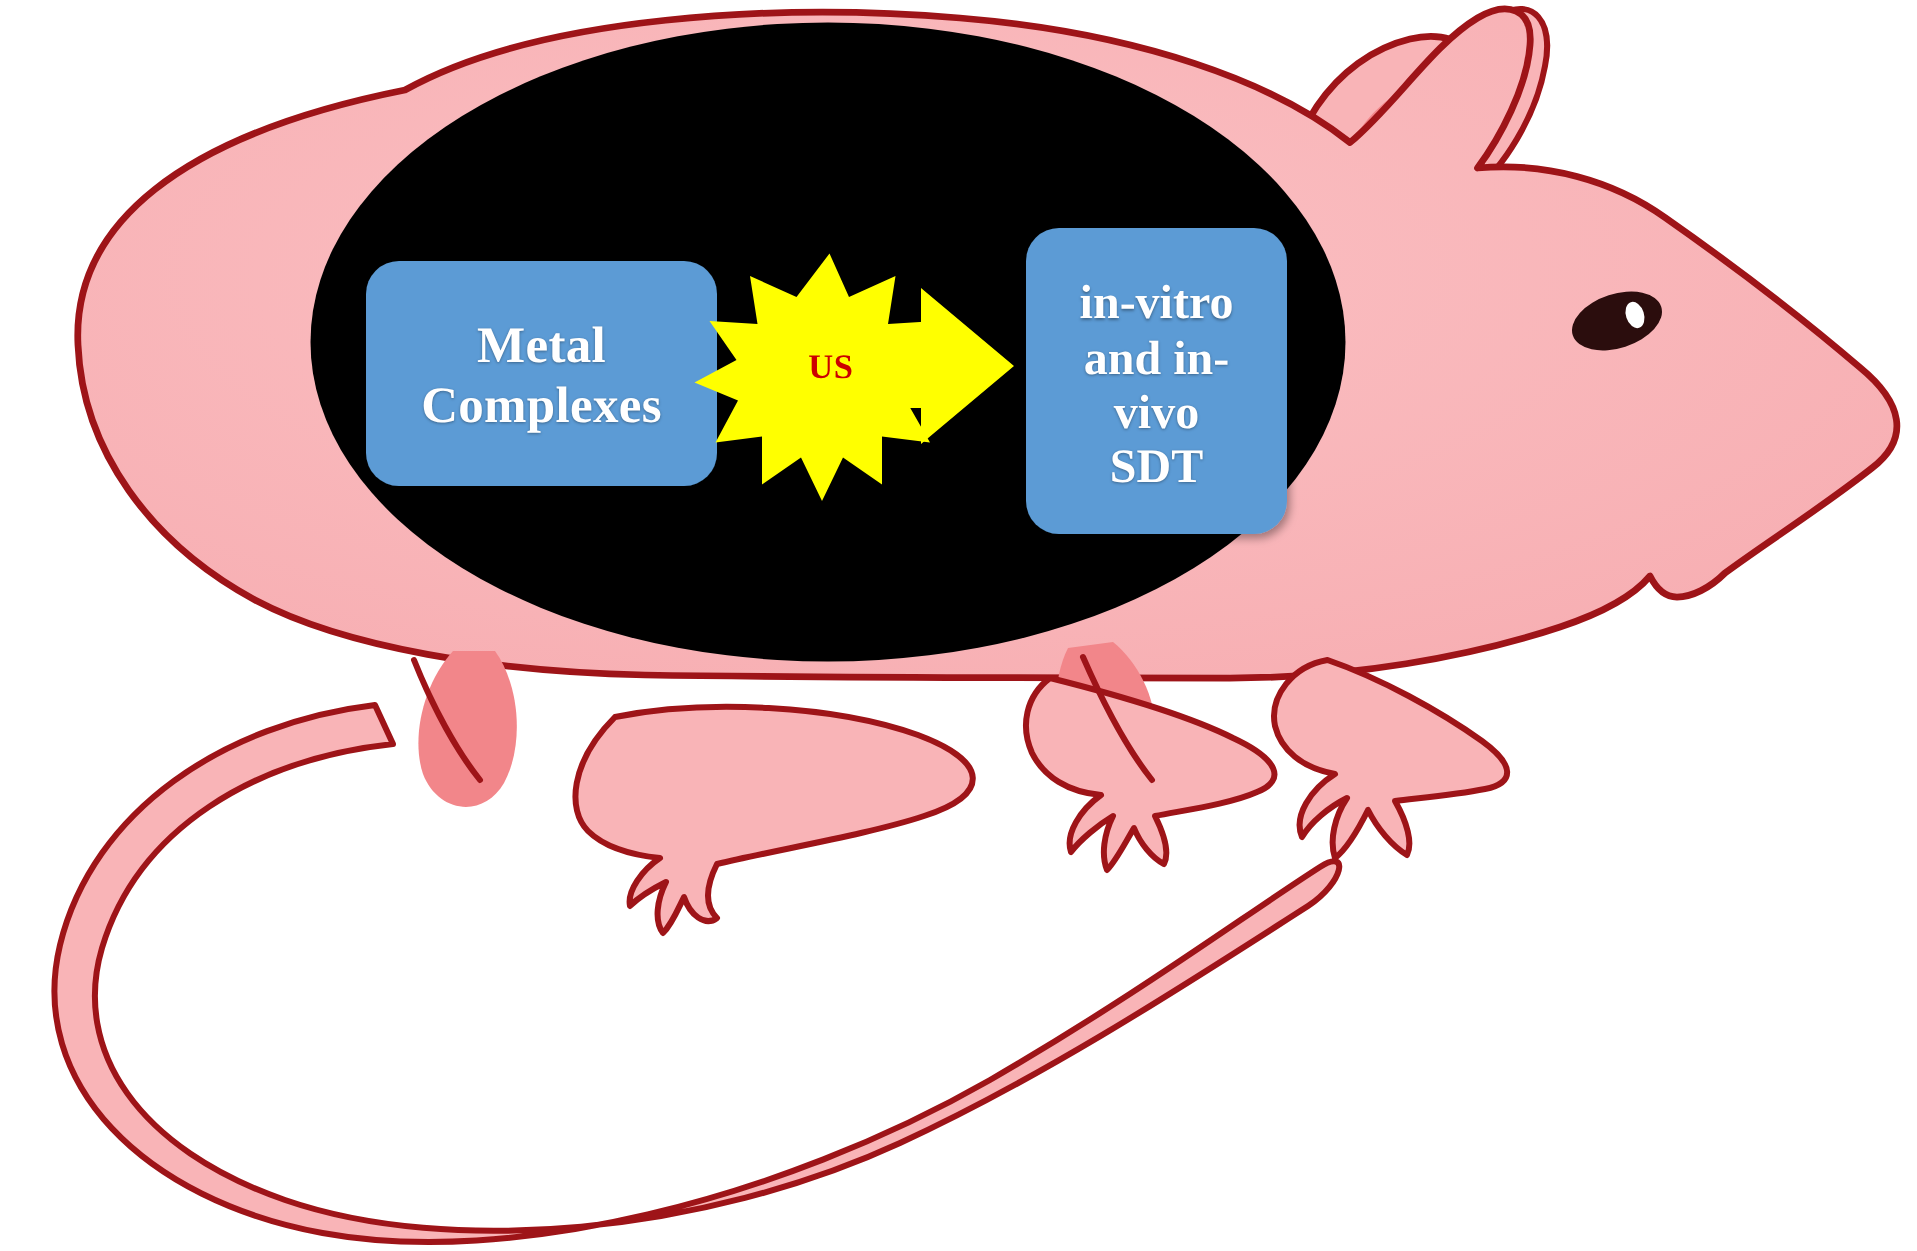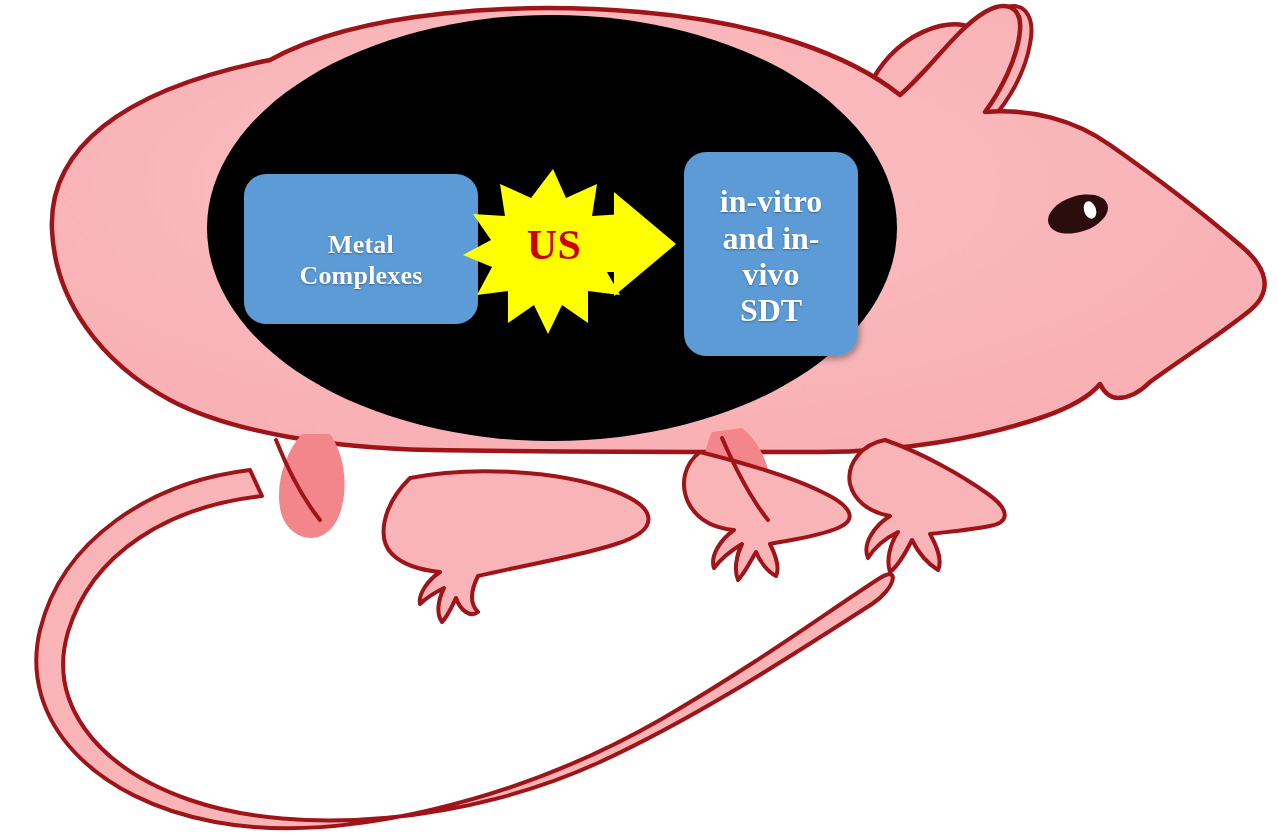--- a/index.html
+++ b/index.html
@@ -31,24 +31,24 @@
     justify-content: center;
     color: #ffffff;
     text-align: center;
     font-family: "Liberation Serif", serif;
     font-weight: bold;
     text-shadow: 0 1px 2px rgba(0,0,0,0.35);
     pointer-events: auto;
   }
   #metal-box-label {
     left: 248px;
-    top: 190px;
+    top: 180px;
     width: 226px;
     height: 142px;
-    font-size: 26px;
+    font-size: 34px;
     line-height: 1.18;
     letter-spacing: 0.2px;
   }
   #target-box-label {
     left: 688px;
     top: 158px;
     width: 166px;
     height: 196px;
     font-size: 32px;
     line-height: 1.14;
@@ -59,21 +59,21 @@
     left: 508px;
     top: 222px;
     width: 92px;
     height: 46px;
     display: flex;
     align-items: center;
     justify-content: center;
     color: #cc0000;
     font-family: "Liberation Serif", serif;
     font-weight: bold;
-    font-size: 42px;
+    font-size: 23px;
     letter-spacing: 0.5px;
   }
   .line { display: block; }
 </style>
 </head>
 <body>
 
 <div id="canvas">
 
   <svg id="scene" viewBox="0 0 1278 834" xmlns="http://www.w3.org/2000/svg">

